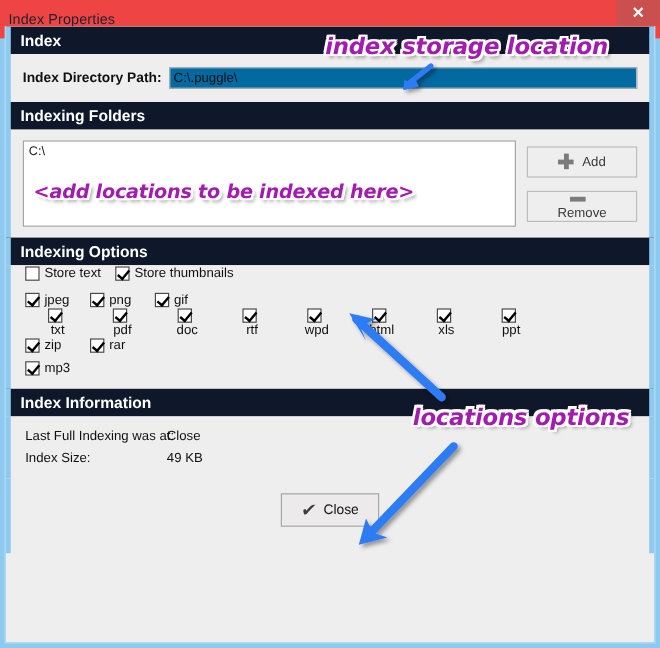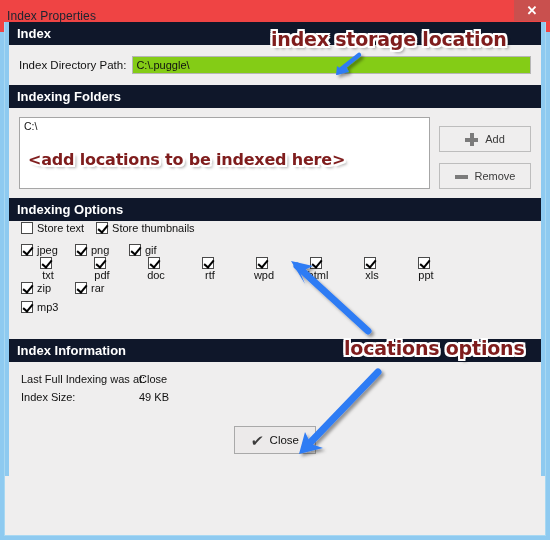--- a/index.html
+++ b/index.html
@@ -94,29 +94,29 @@
   #index-body {
     height: 40px;
     display: flex;
     align-items: center;
     padding-left: 10px;
     box-sizing: border-box;
   }
   .field-label {
     font-size: 11.5px;
     color: #111111;
-    font-weight: normal;
+    font-weight: bold;
     white-space: nowrap;
     margin-right: 6px;
     text-align: center;
   }
   #path-input {
     flex: 1;
     height: 18px;
-    background: #84cc16;
+    background: #0369a1;
     border: 1px solid #b6b6b6;
     font-size: 11px;
     color: #111;
     font-family: "Liberation Sans", sans-serif;
     padding: 0 3px;
     margin-right: 10px;
     box-sizing: border-box;
     line-height: 16px;
   }
 
@@ -136,35 +136,35 @@
     padding: 2px 4px;
     box-sizing: border-box;
     overflow: hidden;
     position: relative;
   }
   #folder-buttons {
     width: 92px;
     margin-left: 9px;
     display: flex;
     flex-direction: column;
-    justify-content: flex-end;
+    justify-content: center;
   }
   .side-btn {
     height: 26px;
     background: #efeeee;
     border: 1px solid #bdbdbd;
     font-size: 11px;
     color: #3a3a3a;
     display: flex;
     align-items: center;
     justify-content: center;
     cursor: pointer;
     box-sizing: border-box;
   }
-  .side-btn + .side-btn { margin-top: 11px; }
+  .side-btn + .side-btn { margin-top: 11px; flex-direction: column; }
   .plus-icon, .minus-icon {
     display: inline-block;
     position: relative;
     width: 13px;
     height: 13px;
     margin-right: 7px;
     flex: none;
   }
   .plus-icon::before, .plus-icon::after {
     content: "";
@@ -182,21 +182,21 @@
 
   
   #options-body {
     height: 14px;
     display: flex;
     align-items: center;
     padding-left: 12px;
     box-sizing: border-box;
   }
   #filetypes-body {
-    padding: 6px 0 22px 12px;
+    padding: 6px 0 7px 12px;
     box-sizing: border-box;
   }
   .ft-row {
     display: flex;
     align-items: center;
     height: 17px;
     margin-bottom: 2px;
   }
   .cb-item {
     display: flex;
@@ -281,32 +281,33 @@
     margin-right: 6px;
     line-height: 1;
     transform: skewX(-8deg);
   }
 
   
   .annotation {
     position: absolute;
     font-family: "DejaVu Sans", sans-serif;
     font-weight: bold;
-    color: #7f1d1d;
+    color: #a21caf;
     font-size: 19px;
     white-space: nowrap;
     letter-spacing: -0.2px;
     text-shadow:
       -2px -2px 0 #ffffff,  2px -2px 0 #ffffff,
       -2px  2px 0 #ffffff,  2px  2px 0 #ffffff,
       -2px  0   0 #ffffff,  2px  0   0 #ffffff,
        0   -2px 0 #ffffff,  0    2px 0 #ffffff,
        3px 3px 3px rgba(0,0,0,0.35);
     pointer-events: none;
     z-index: 40;
+    font-style: italic;
   }
   #anno-storage { left: 271px; top: 28px; }
   #anno-folders { left: 28px;  top: 150px; font-size: 16px; }
   #anno-advanced { left: 344px; top: 337px; }
 
   #arrow-layer {
     position: absolute;
     left: 0; top: 0;
     width: 550px; height: 540px;
     pointer-events: none;

